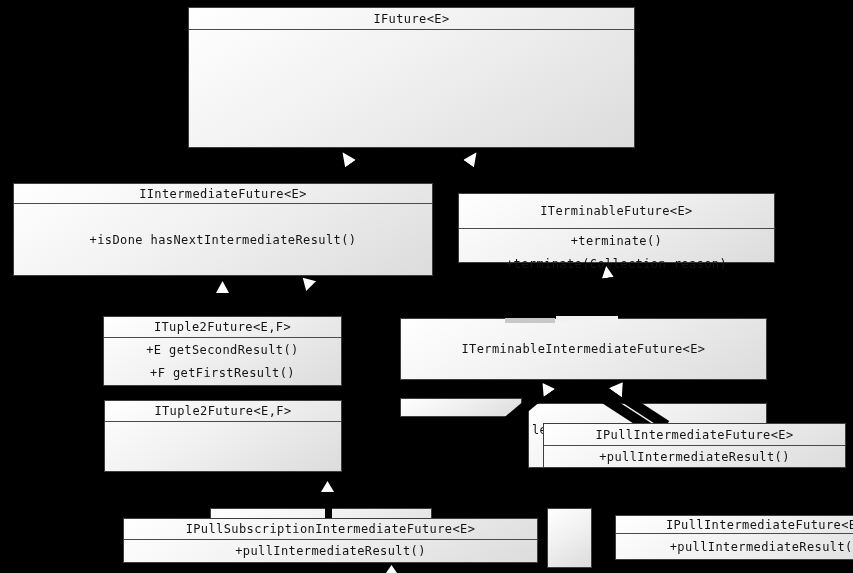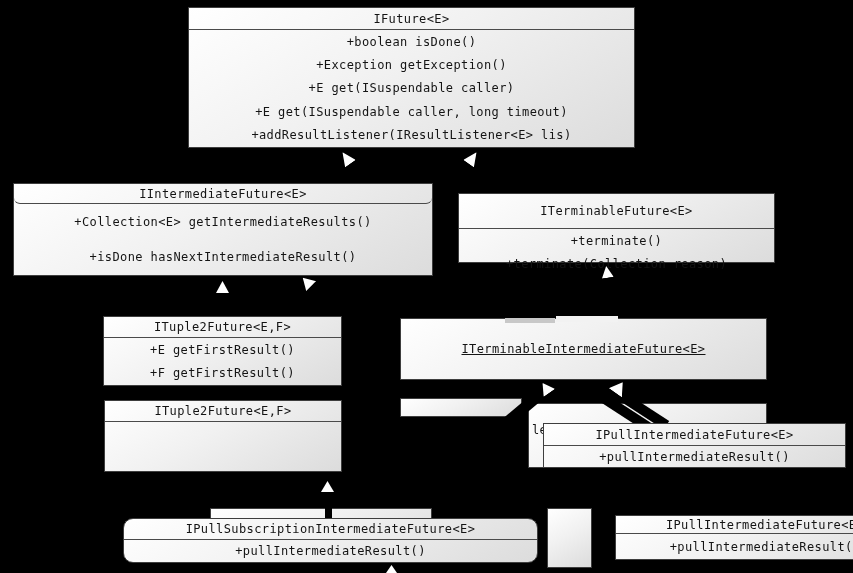--- a/index.html
+++ b/index.html
@@ -29,37 +29,37 @@
   .arrow{
     position:absolute;background:#fff;z-index:5;
     clip-path:polygon(50% 0,100% 100%,0 100%);
   }
   .smudge{position:absolute;z-index:5;}
 
   
   #b-ifuture{left:188px;top:7px;width:447px;height:141px;--th:22px;}
   #b-ifuture .title{height:22px;}
   #b-iintermediate{left:13px;top:183px;width:420px;height:93px;--th:20px;}
-  #b-iintermediate .title{height:20px;border-radius:6px;}
+  #b-iintermediate .title{height:20px;}
   #b-iterminable{left:458px;top:193px;width:317px;height:70px;--th:21px;}
   #b-iterminable .title{height:35px;}
   #b-ituple-a{left:103px;top:316px;width:239px;height:70px;--th:21px;}
   #b-ituple-a .title{height:21px;}
-  #b-itermint{left:400px;top:318px;width:367px;height:62px;text-decoration:underline;}
+  #b-itermint{left:400px;top:318px;width:367px;height:62px;}
   #b-hiddenbar-left{left:400px;top:398px;width:122px;height:19px;}
   #b-hiddenbox-right{left:528px;top:403px;width:239px;height:65px;}
   #b-hiddenbox-right .frag{position:absolute;left:3px;top:19px;}
   #b-ituple-b{left:104px;top:400px;width:238px;height:72px;--th:21px;}
   #b-ituple-b .title{height:21px;}
   #b-isub{left:142px;top:418px;width:380px;height:60px;}
   #b-ipull-a{left:543px;top:423px;width:303px;height:45px;--th:22px;}
   #b-ipull-a .title{height:22px;}
   #b-hidden-bottom-a{left:210px;top:508px;width:222px;height:55px;}
   #b-hidden-bottom-b{left:547px;top:508px;width:45px;height:60px;}
-  #b-ipullsub{left:123px;top:518px;width:415px;height:45px;border-radius:10px;--th:21px;}
+  #b-ipullsub{left:123px;top:518px;width:415px;height:45px;--th:21px;}
   #b-ipullsub .title{height:21px;}
   #b-ipull-b{left:615px;top:515px;width:300px;height:45px;--th:18px;}
   #b-ipull-b .title{height:18px;}
 
   
   #band-left{left:496px;top:400px;width:62px;height:11px;transform:rotate(-40deg);}
   #band-right-1{left:597px;top:407px;width:56px;height:10px;transform:rotate(33deg);}
   #band-right-2{left:615px;top:405px;width:56px;height:10px;transform:rotate(33deg);}
   #band-bottom{left:325px;top:502px;width:7px;height:20px;}
 
@@ -89,49 +89,41 @@
   <div class="uml zback" id="b-hidden-bottom-a"></div>
   <div class="uml zback" id="b-hidden-bottom-b"></div>
 
   <div class="band" id="band-left"></div>
   <div class="band" id="band-right-1"></div>
   <div class="band" id="band-right-2"></div>
   <div class="band" id="band-bottom"></div>
 
   <div class="uml zmain" id="b-ifuture">
     <div class="title">IFuture&lt;E&gt;</div>
-    <div class="methods">
-      <div class="m">+boolean isDone()</div>
-      <div class="m">+Exception getException()</div>
-      <div class="m">+E get(ISuspendable caller)</div>
-      <div class="m">+E get(ISuspendable caller, long timeout)</div>
-      <div class="m">+addResultListener(IResultListener&lt;E&gt; lis)</div>
-    </div>
   </div>
 
   <div class="uml zmain" id="b-iintermediate">
     <div class="title">IIntermediateFuture&lt;E&gt;</div>
     <div class="methods">
-      <div class="m">+Collection&lt;E&gt;  getIntermediateResults()</div>
       <div class="m">+isDone hasNextIntermediateResult()</div>
     </div>
   </div>
 
   <div class="uml zmain" id="b-iterminable">
     <div class="title">ITerminableFuture&lt;E&gt;</div>
     <div class="methods">
       <div class="m">+terminate()</div>
       <div class="m">+terminate(Collection reason)</div>
     </div>
   </div>
 
   <div class="uml zmain" id="b-ituple-a">
     <div class="title">ITuple2Future&lt;E,F&gt;</div>
     <div class="methods">
-      <div class="m">+E getFirstResult()</div>
+      <div class="m">+E getSecondResult()</div>
       <div class="m">+F getFirstResult()</div>
     </div>
   </div>
 
   <div class="uml zmain titleonly" id="b-itermint">
     <span>ITerminableIntermediateFuture&lt;E&gt;</span>
   </div>
 
   <div class="uml zmain" id="b-ituple-b">
     <div class="title">ITuple2Future&lt;E,F&gt;</div>

